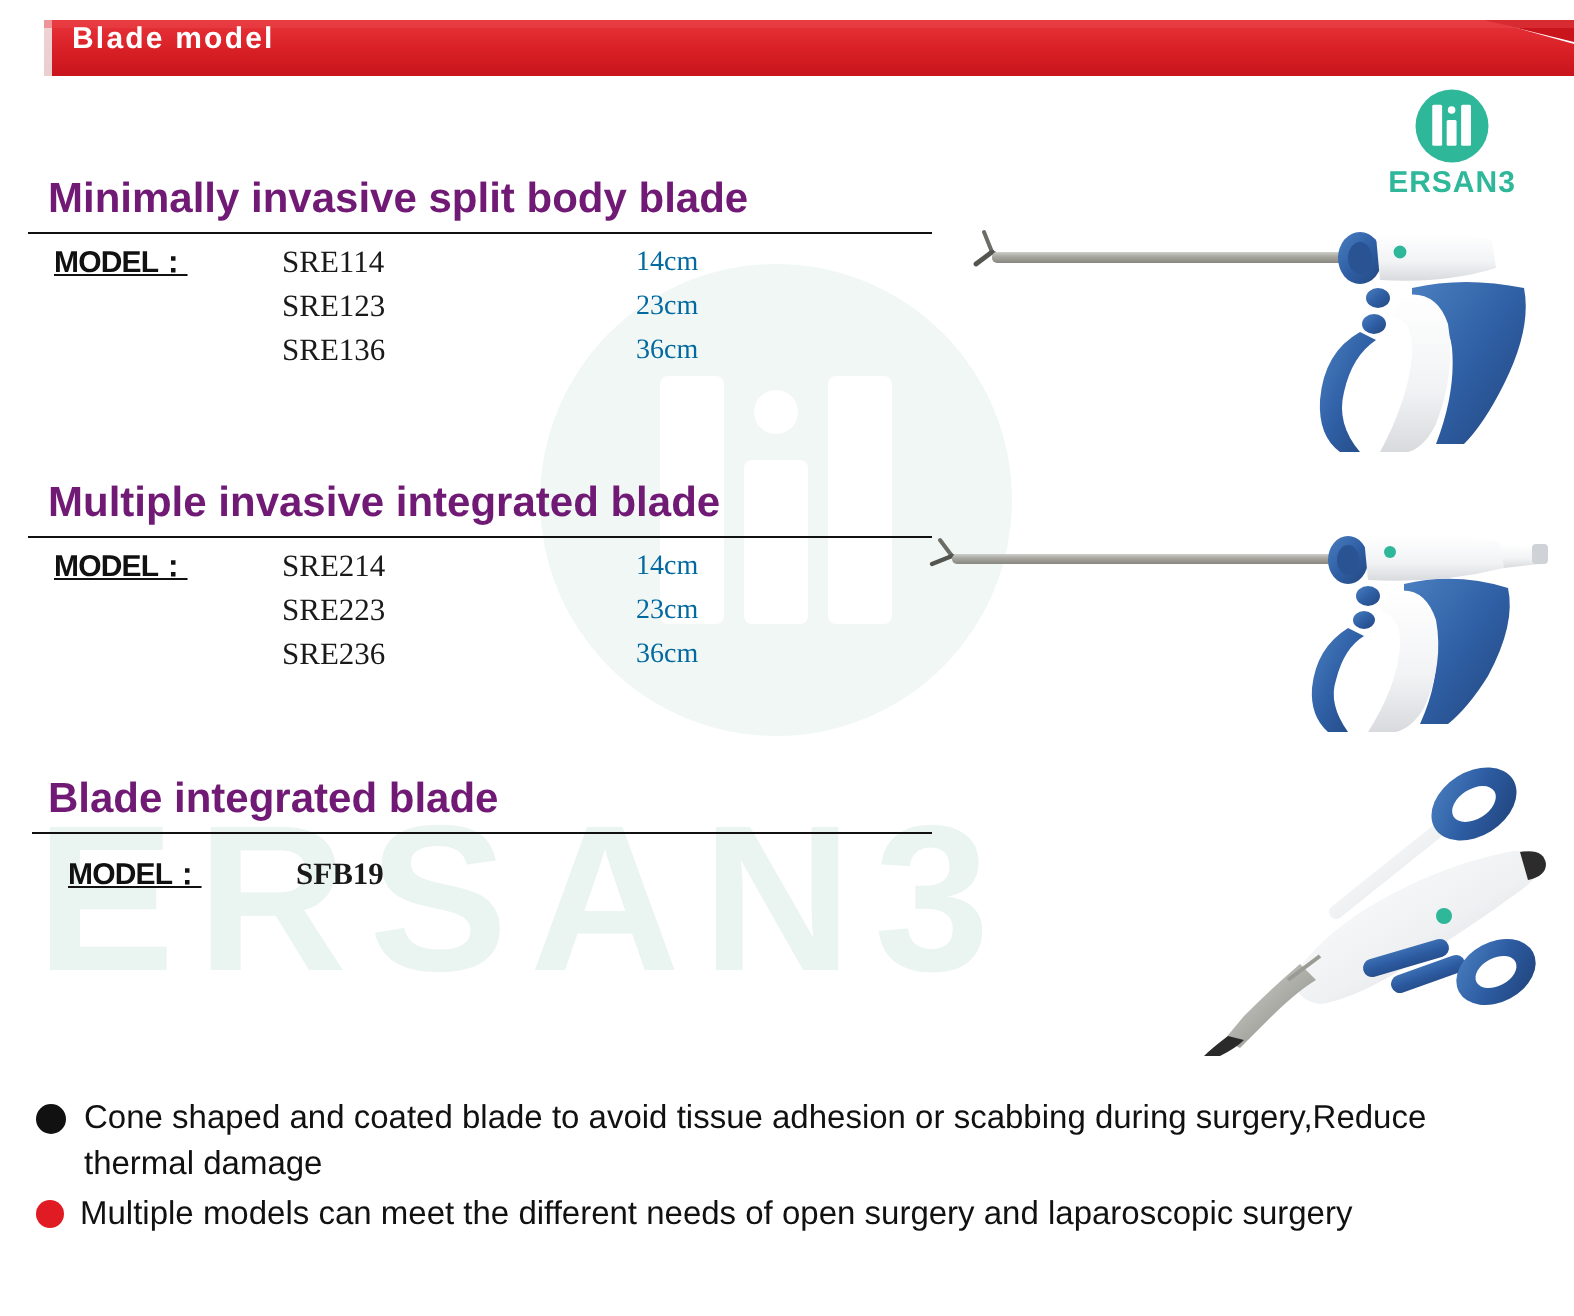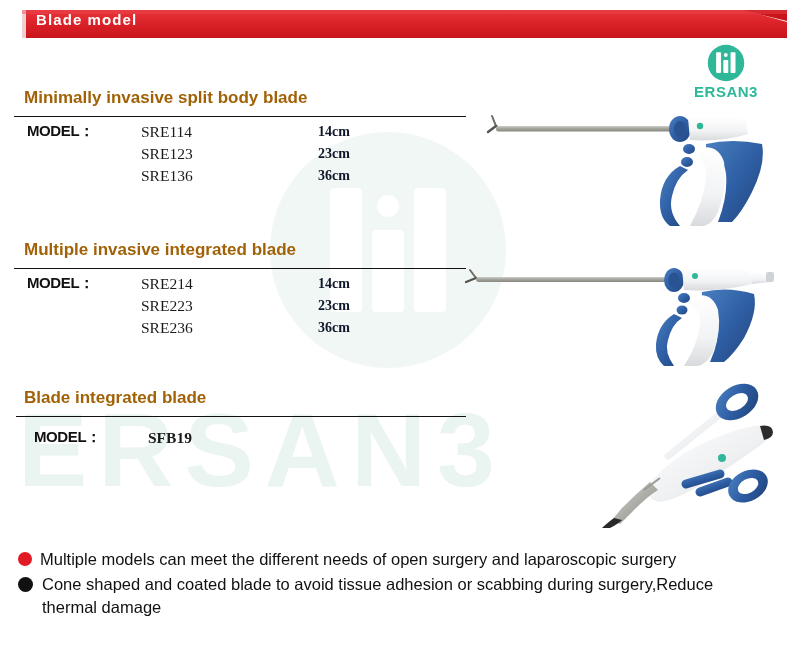--- a/index.html
+++ b/index.html
@@ -86,23 +86,23 @@
 
   
   #content { position: relative; z-index: 2; }
 
   .section { position: absolute; left: 0; width: 787px; }
   .section-title {
     position: absolute;
     left: 24px;
     top: 0;
     font-family: "Liberation Sans", sans-serif;
-    font-size: 17px;
+    font-size: 21px;
     font-weight: 700;
-    color: #a16207;
+    color: #701a75;
     white-space: nowrap;
   }
   .section-rule {
     position: absolute;
     left: 14px;
     top: 28px;
     width: 452px;
     height: 0;
     border-top: 1.6px solid #111111;
   }
@@ -116,40 +116,40 @@
   .spec-label {
     position: absolute;
     left: 27px;
     top: 0;
     font-family: "Liberation Sans", sans-serif;
     font-size: 15px;
     font-weight: 700;
     letter-spacing: -0.4px;
     color: #111111;
     white-space: nowrap;
+    text-decoration: underline;
   }
   .spec-model {
     position: absolute;
     left: 94px;
     top: 1px;
     font-family: "Liberation Serif", serif;
     font-size: 15.5px;
     color: #1a1a1a;
     white-space: nowrap;
     margin-left: 47px;
   }
   .spec-size {
     position: absolute;
     left: 318px;
     top: 2px;
     font-family: "Liberation Serif", serif;
     font-size: 14px;
-    color: #0f172a;
-    white-space: nowrap;
-    font-weight: bold;
+    color: #0369a1;
+    white-space: nowrap;
   }
 
   
   .product-image { position: absolute; z-index: 2; }
 
   
   #features {
     position: absolute;
     left: 0;
     top: 548px;
@@ -397,21 +397,21 @@
 
       <path d="M60,104 Q46,116 32,130 L22,142 L30,146 L44,132 Q58,118 68,112 Z" fill="url(#steel3)"></path>
       <path d="M24,140 Q16,146 12,150 L20,150 Q28,146 32,142 Z" fill="#2a2a2a"></path>
       <path d="M54,112 L70,100" stroke="#9a9b94" stroke-width="2" fill="none"></path>
     </svg>
   </div>
 
 </div>
 
 <div id="features">
+  <div class="feature-item">
+    <span class="feature-bullet" style="background:#111111;"></span>
+    <span>Cone shaped and coated blade to avoid tissue adhesion or  scabbing during surgery,Reduce thermal damage</span>
+  </div>
   <div class="feature-item red-item">
     <span class="feature-bullet" style="background:#e01b24;"></span>
     <span>Multiple models can meet the different needs of open surgery and laparoscopic surgery</span>
   </div>
-  <div class="feature-item">
-    <span class="feature-bullet" style="background:#111111;"></span>
-    <span>Cone shaped and coated blade to avoid tissue adhesion or  scabbing during surgery,Reduce thermal damage</span>
-  </div>
 </div>
 
 </body></html>

